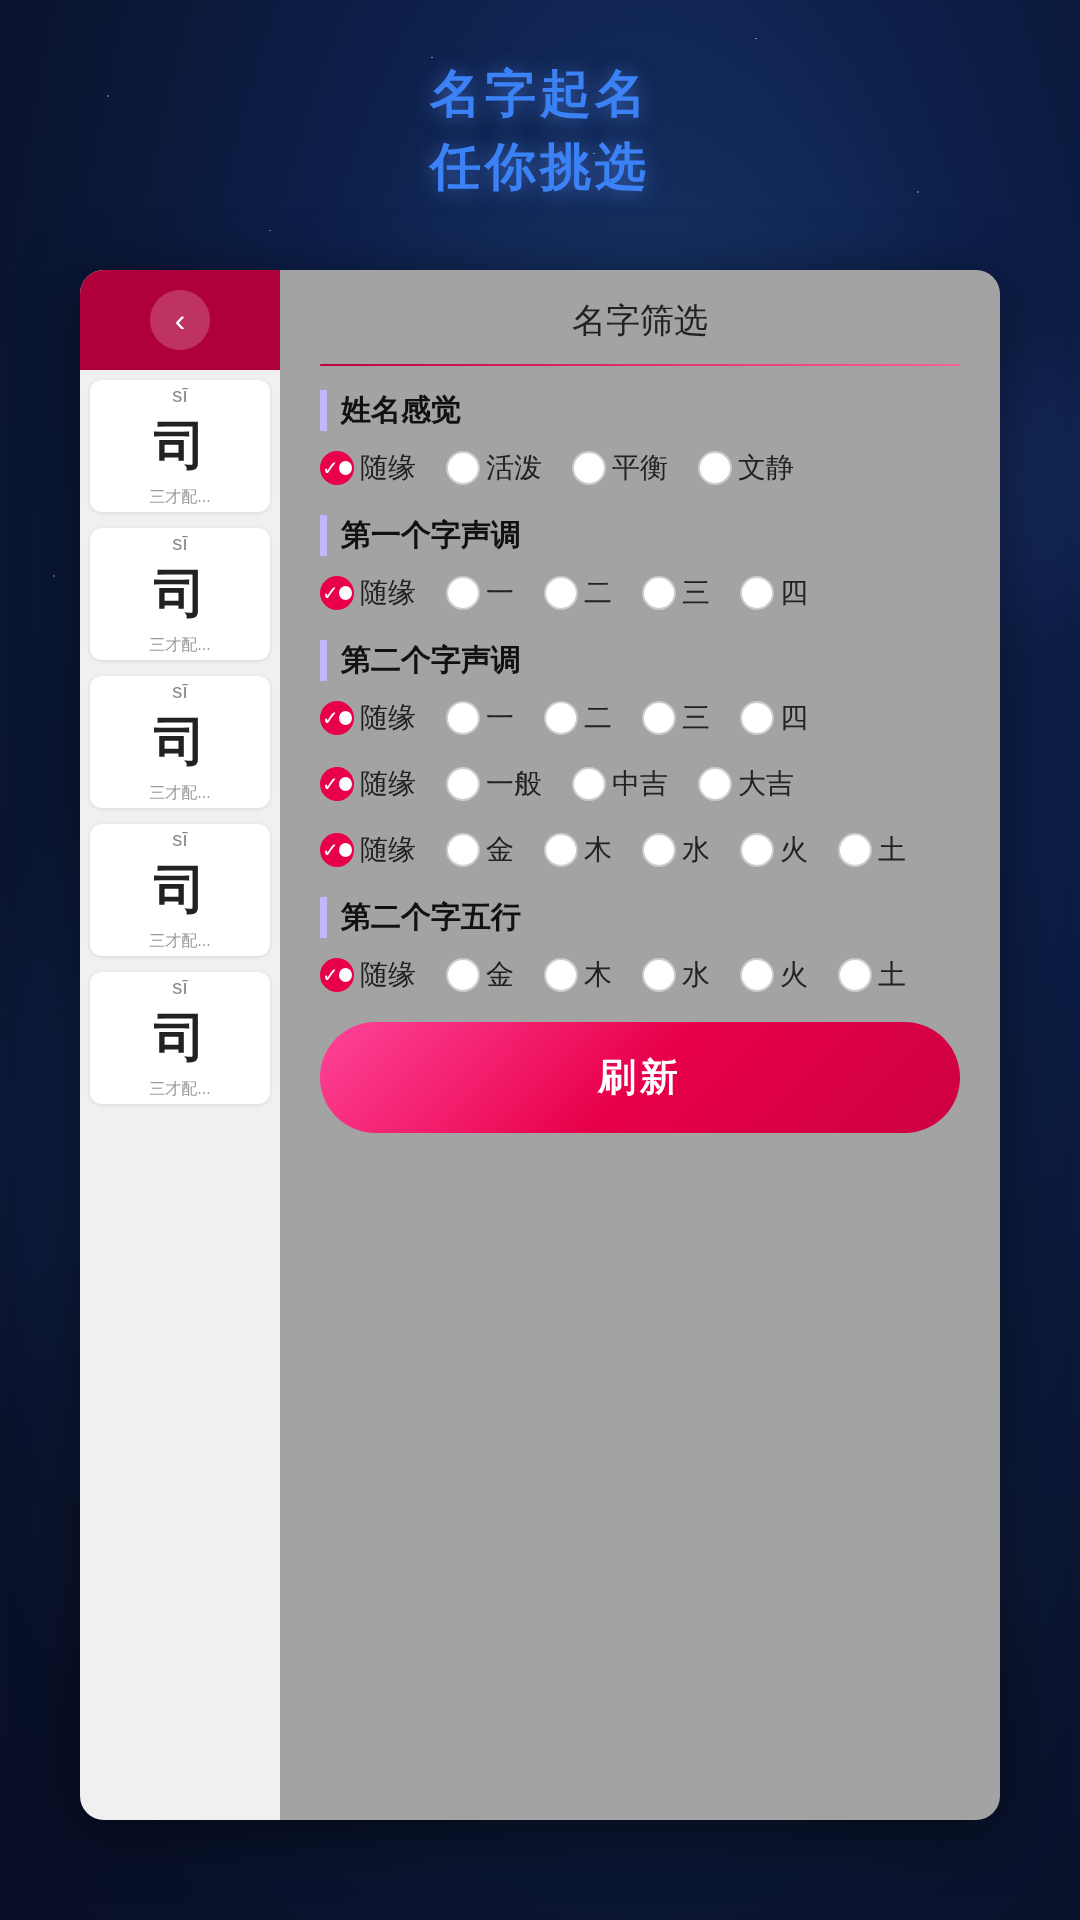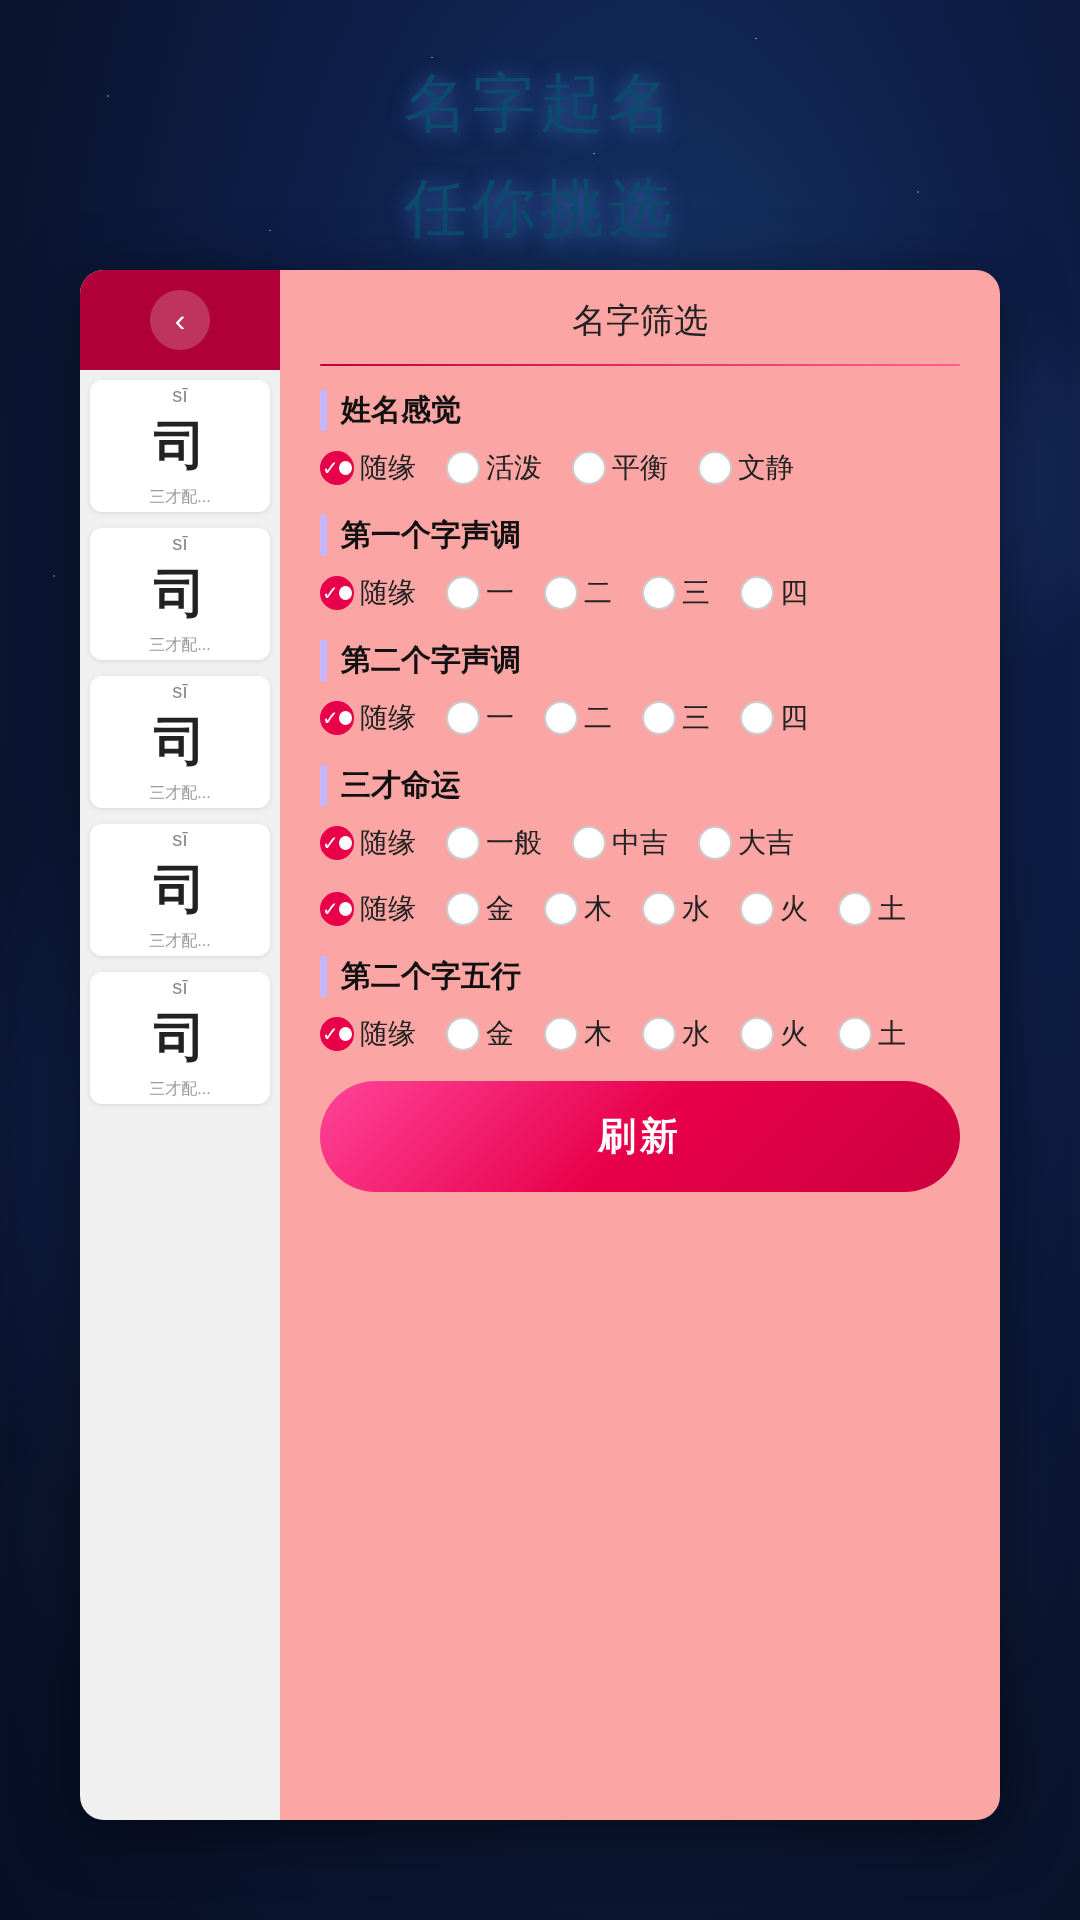--- a/index.html
+++ b/index.html
@@ -63,30 +63,30 @@
     .title-area {
       position: absolute;
       top: 60px;
       left: 0;
       right: 0;
       z-index: 10;
       text-align: center;
     }
 
     .title-line1, .title-line2 {
-      color: #0c4a6e;
-      font-size: 64px;
-      font-weight: 400;
+      color: #3b82f6;
+      font-size: 51px;
+      font-weight: 700;
       text-shadow: 0 2px 20px rgba(100,150,255,0.5);
       display: block;
       letter-spacing: 4px;
     }
 
     .title-line2 {
-      margin-top: 18px;
+      margin-top: 4px;
     }
 
     
     .card-container {
       position: absolute;
       top: 270px;
       left: 80px;
       right: 80px;
       bottom: 100px;
       z-index: 20;
@@ -156,21 +156,21 @@
     .sidebar-item-desc {
       font-size: 16px;
       color: #999;
       margin-top: 6px;
       text-align: center;
     }
 
     
     .filter-panel {
       flex: 1;
-      background: #fca5a5;
+      background: #a3a3a3;
       overflow-y: auto;
       padding: 0;
     }
 
     .filter-title {
       font-size: 34px;
       color: #222;
       text-align: center;
       padding: 28px 40px 20px;
       font-weight: 500;
@@ -397,21 +397,20 @@
             <span class="radio-label">三</span>
           </div>
           <div class="radio-item">
             <div class="radio-circle"></div>
             <span class="radio-label">四</span>
           </div>
         </div>
       </div>
 
       <div class="filter-section">
-        <div class="section-title">三才命运</div>
         <div class="radio-group">
           <div class="radio-item">
             <div class="radio-circle checked">
                 <span class="checkmark">✓</span>
               </div>
             <span class="radio-label">随缘</span>
           </div>
           <div class="radio-item">
             <div class="radio-circle"></div>
             <span class="radio-label">一般</span>

